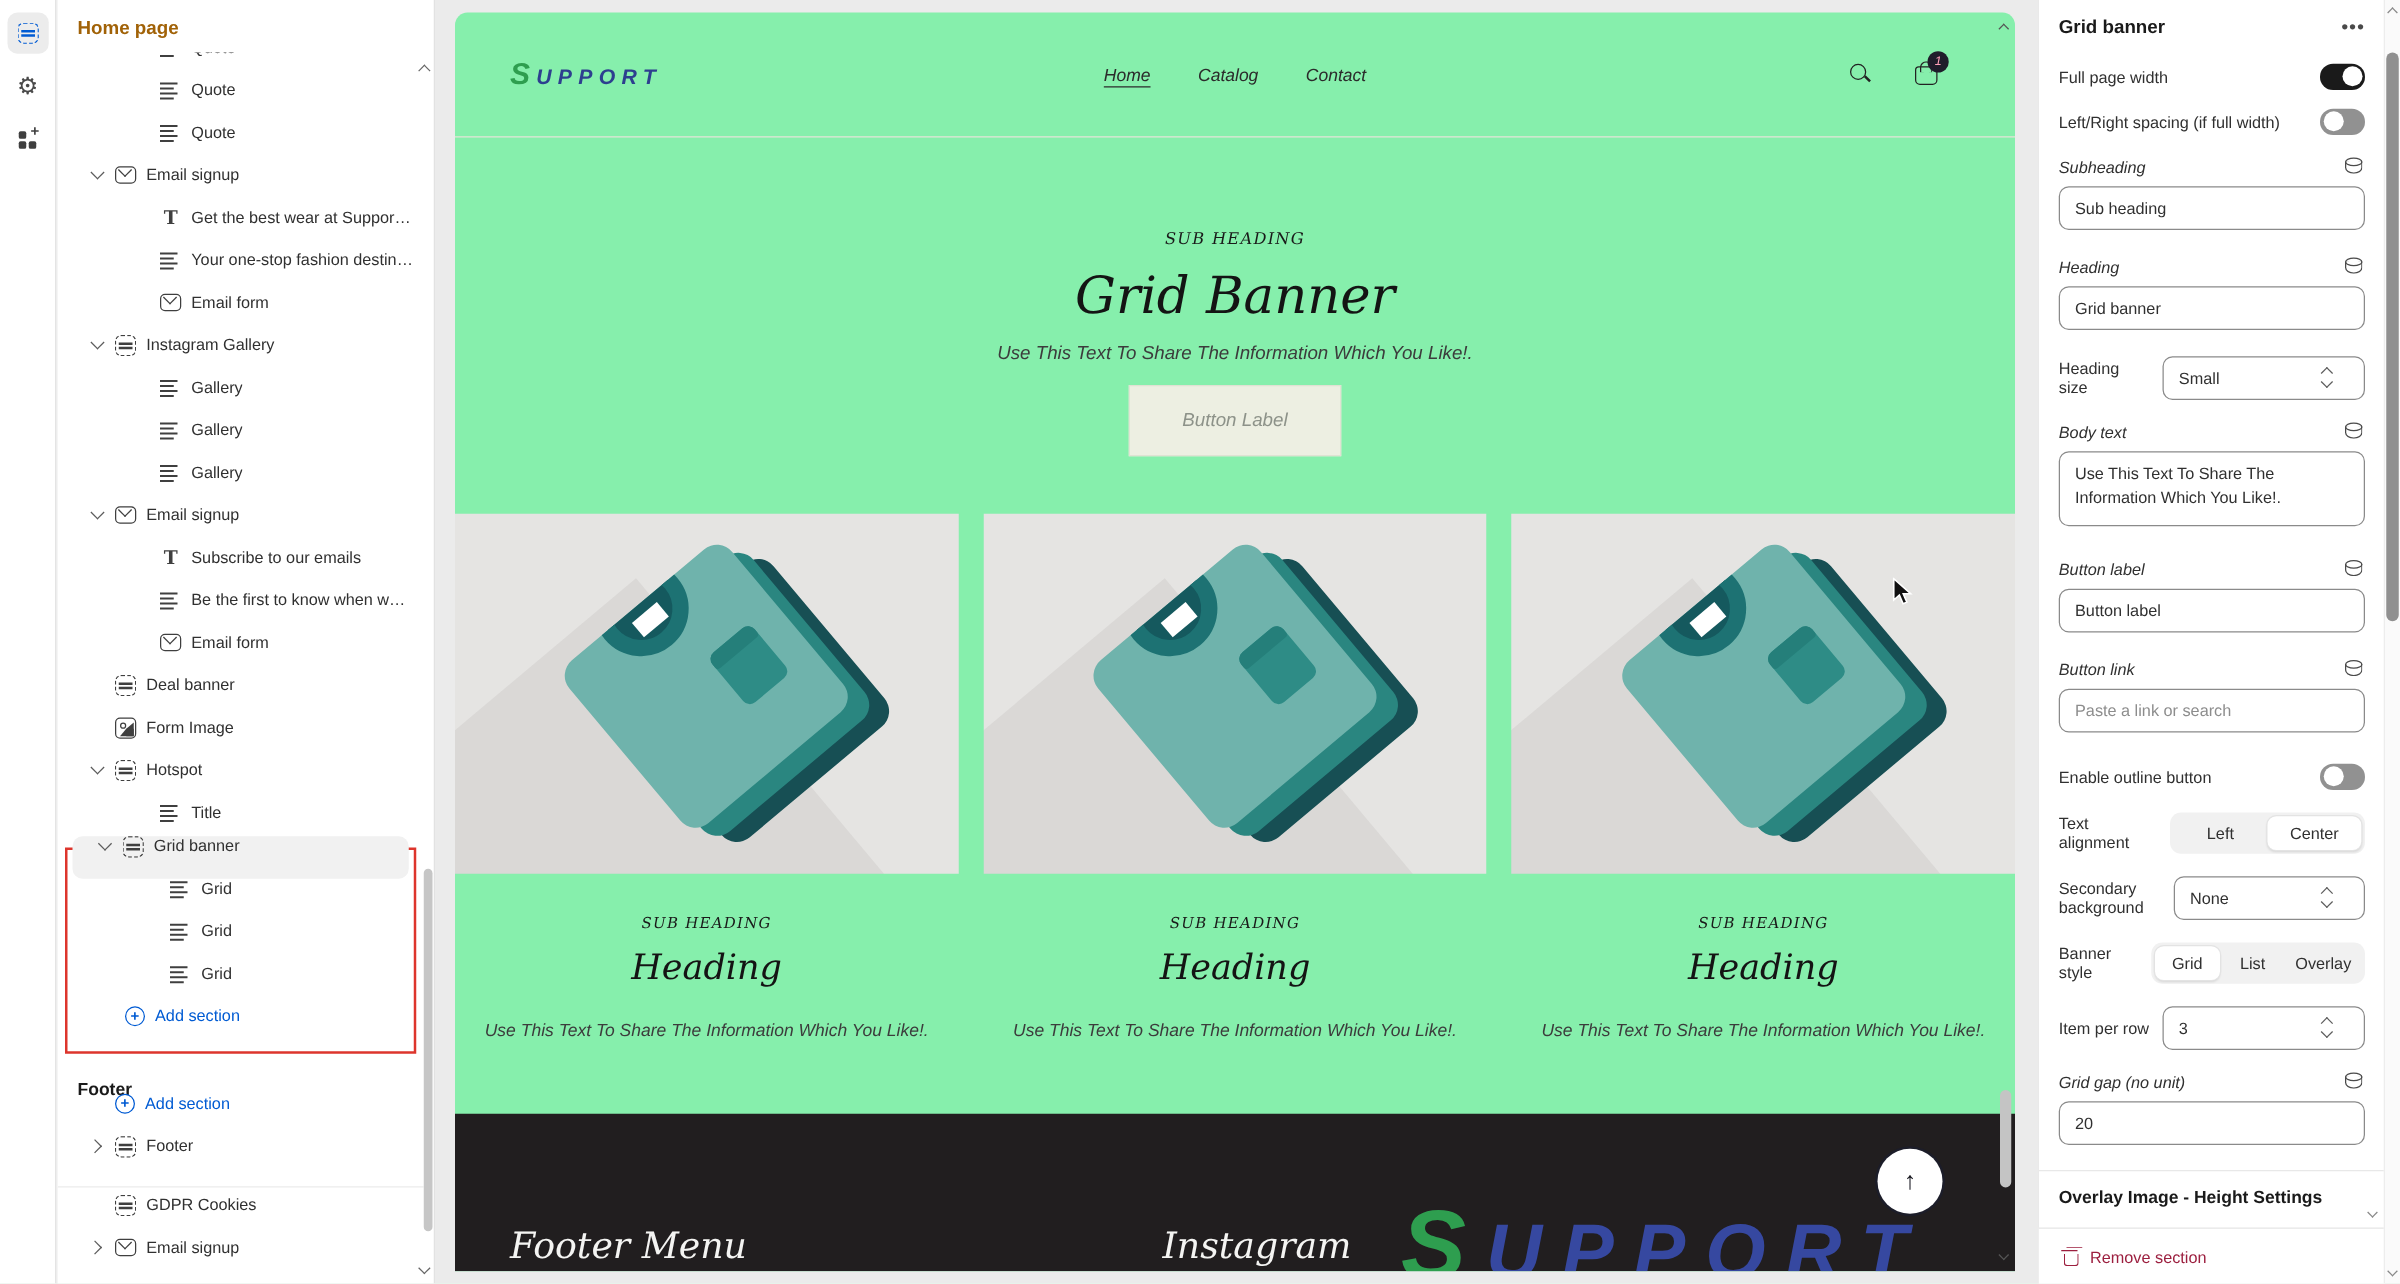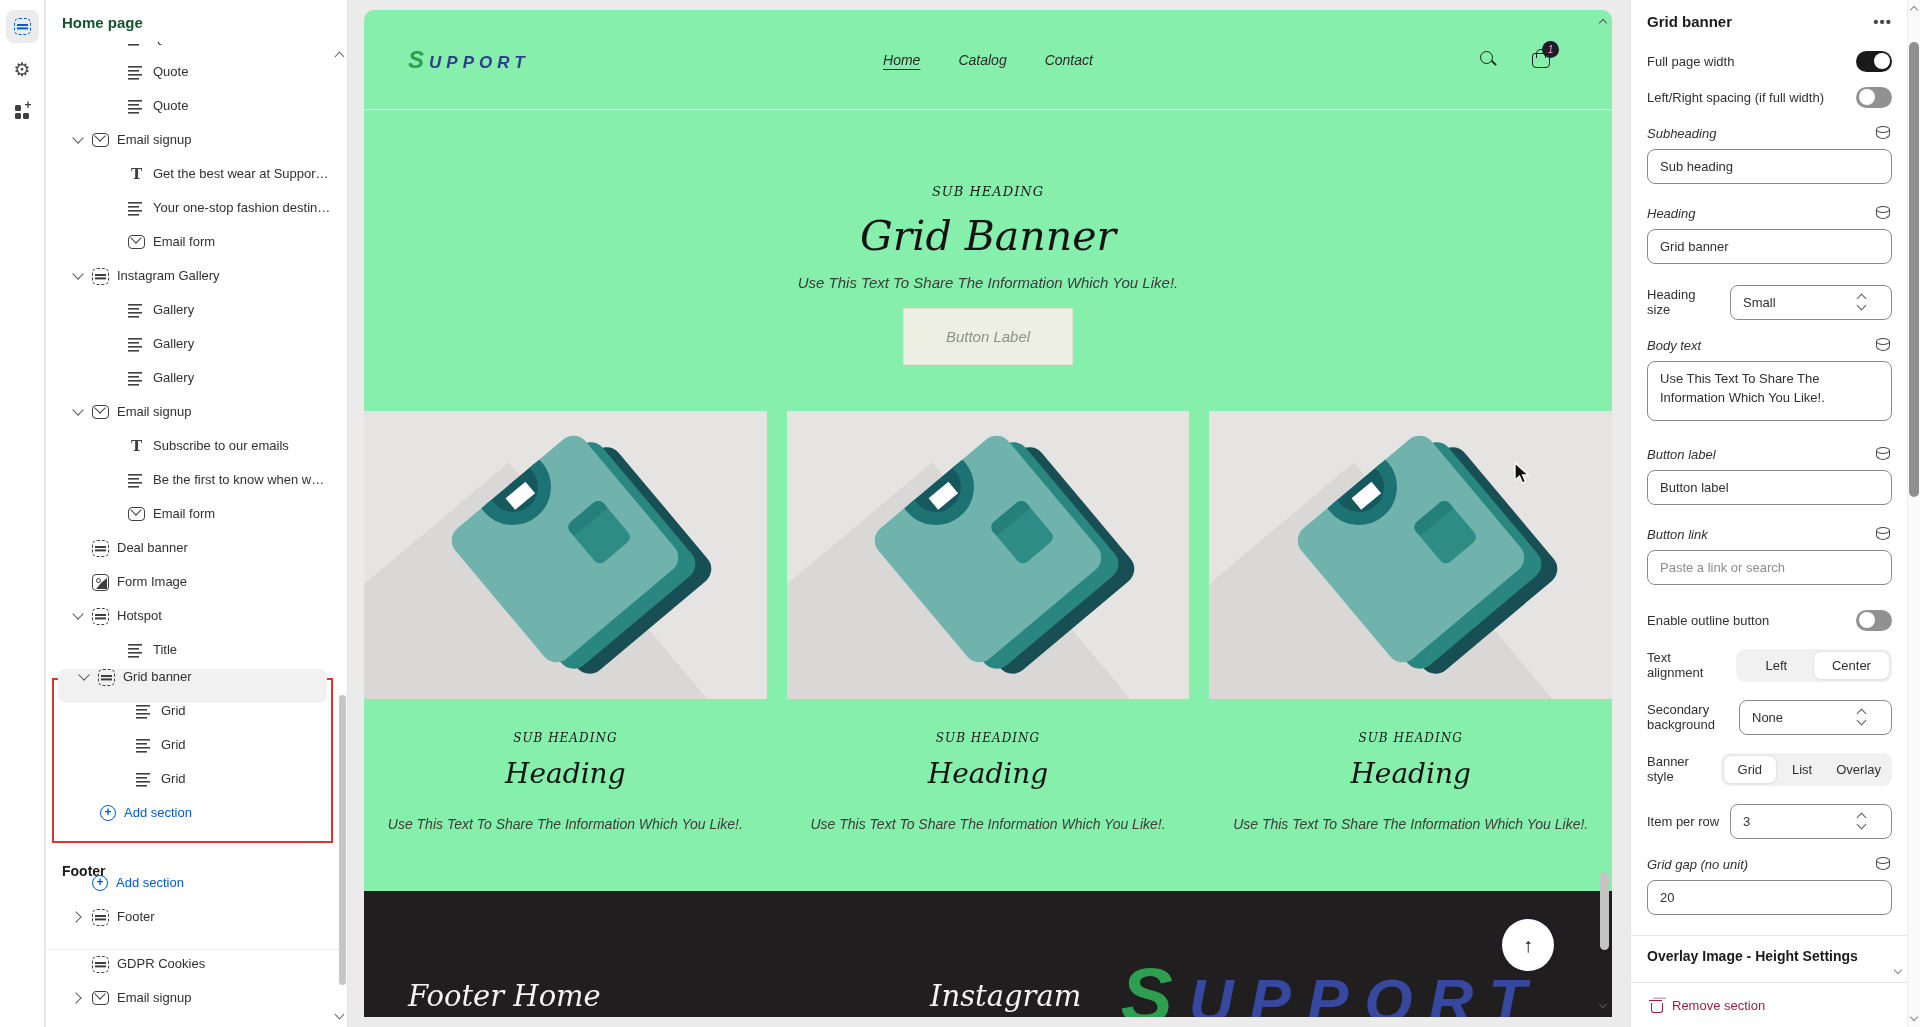--- a/index.html
+++ b/index.html
@@ -40,21 +40,21 @@
   .i-trash { width:13px; height:15px; }
   .i-trash::before { content:""; position:absolute; left:0; top:2px; width:13px; height:1.7px; background:#9c1f3f; box-shadow:4px -2.4px 0 -0.2px #9c1f3f; width:13px; }
   .i-trash::after { content:""; position:absolute; left:1.5px; top:5px; width:10px; height:9px; border:1.6px solid #9c1f3f; border-top:none; border-radius:0 0 3px 3px; }
   .chev { width:16px; height:16px; position:relative; flex:none; }
   .chev.down::before, .chev.right::before { content:""; position:absolute; left:4px; top:4px; width:7px; height:7px; border-right:1.7px solid #5c5c5c; border-bottom:1.7px solid #5c5c5c; }
   .chev.down::before { transform:rotate(45deg); top:2px; }
   .chev.right::before { transform:rotate(-45deg); left:2px; top:4px; }
 
   
   .sidebar { position:absolute; left:46px; top:0; bottom:0; width:302px; background:#fff; border-right:1px solid #e2e2e2; overflow:hidden; }
-  .sb-title { padding:14px 16px 10px; font-size:15px; font-weight:700; color:#14532d; }
+  .sb-title { padding:14px 16px 10px; font-size:15px; font-weight:700; color:#a16207; }
   .sb-scroll { position:absolute; top:42px; bottom:0; left:0; right:8px; overflow:hidden; }
   .tree { margin-top:-12px; }
   .trow { display:flex; height:34px; padding:0 8px 0 24px; font-size:13px; color:#303030; cursor:pointer; }
   .trow .lbl { margin-left:8px; white-space:nowrap; overflow:hidden; text-overflow:ellipsis; }
   .trow.lv0 { padding-left:24px; }
   .trow.lv1 { padding-left:60px; }
   .trow .chev { margin-right:6px; }
   .trow.lv0 .icon { }
   .trow.sel { background:#f1f1f1; border-radius:8px; margin:0 6px; padding-left:18px; }
   .trow.link .lbl { color:#005bd3; font-weight:500; }
@@ -416,21 +416,21 @@
           <div class="cap-eyebrow">SUB HEADING</div>
           <div class="cap-h">Heading</div>
           <div class="cap-b">Use This Text To Share The Information Which You Like!.</div>
         </div>
       </div>
 
     <div class="pv-footer">
       <div class="f-logo" style="text-transform:uppercase;">Support</div>
       <div class="pv-fcols">
         <div class="f-col1">
-            <div class="f-title">Footer Home</div>
+            <div class="f-title">Footer Menu</div>
           </div>
         <div>
             <div class="f-title">Instagram</div>
           </div>
       </div>
     </div>
     <div class="to-top">↑</div>
 
     <div class="pv-bar-up"></div>
     <div class="pv-thumb"></div>

